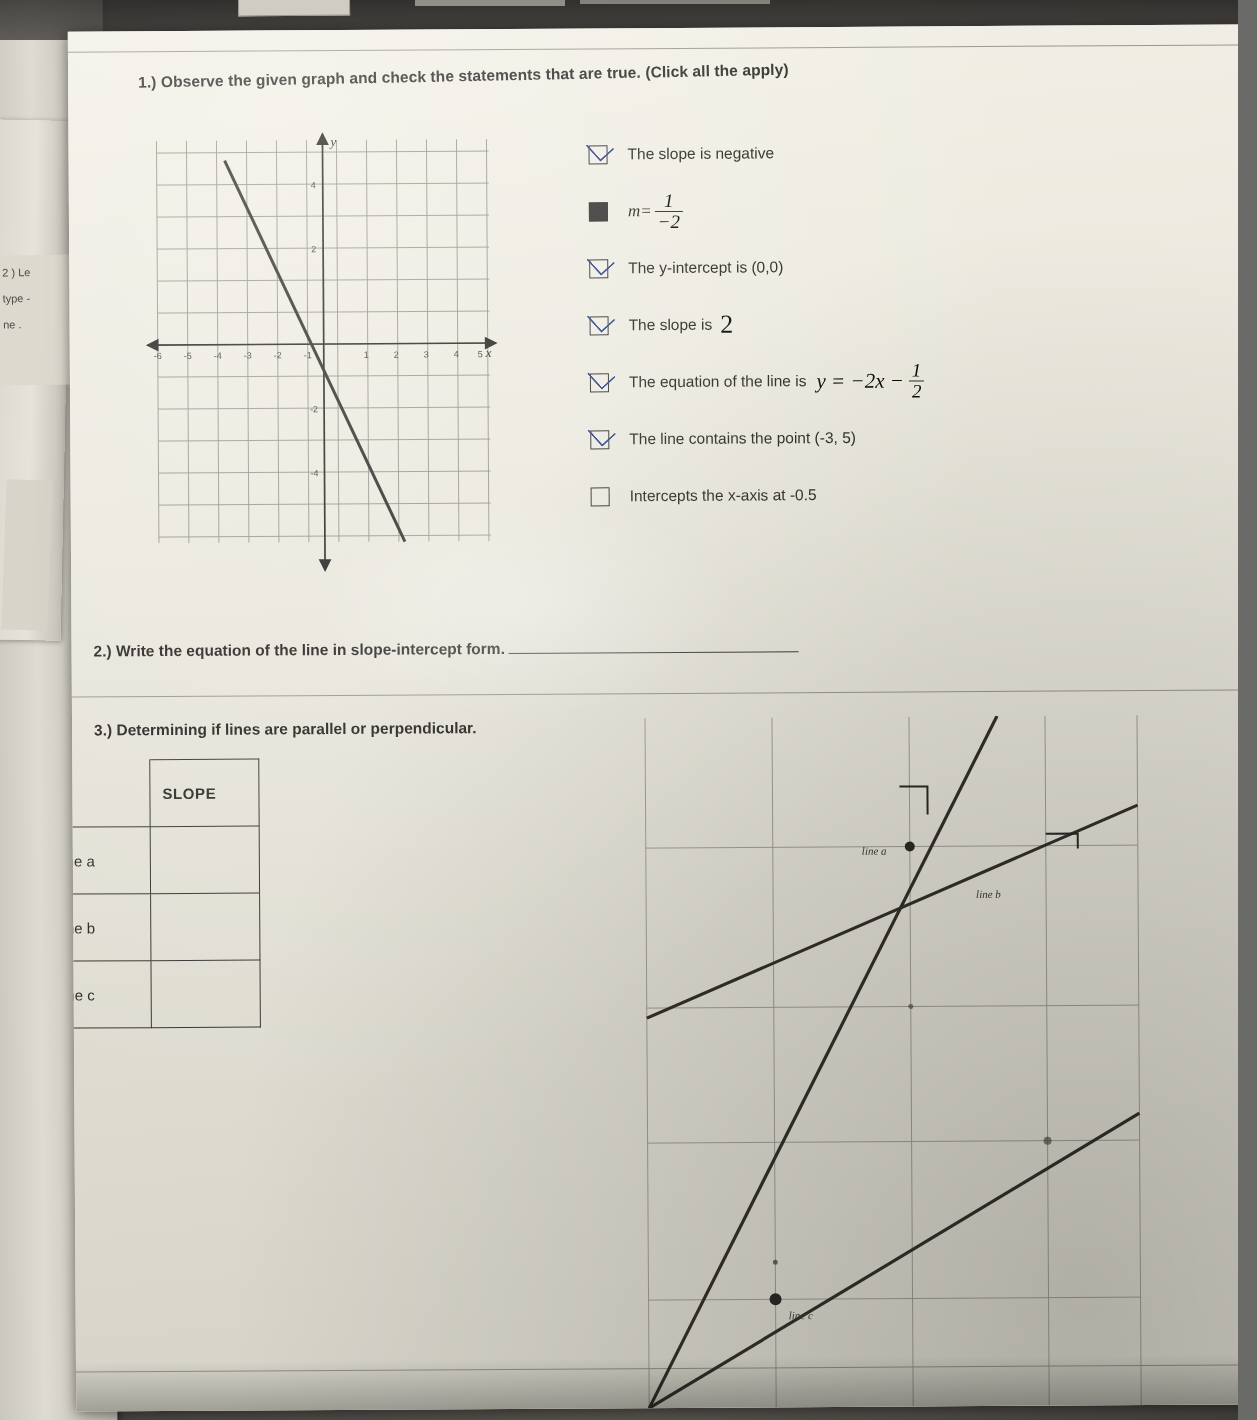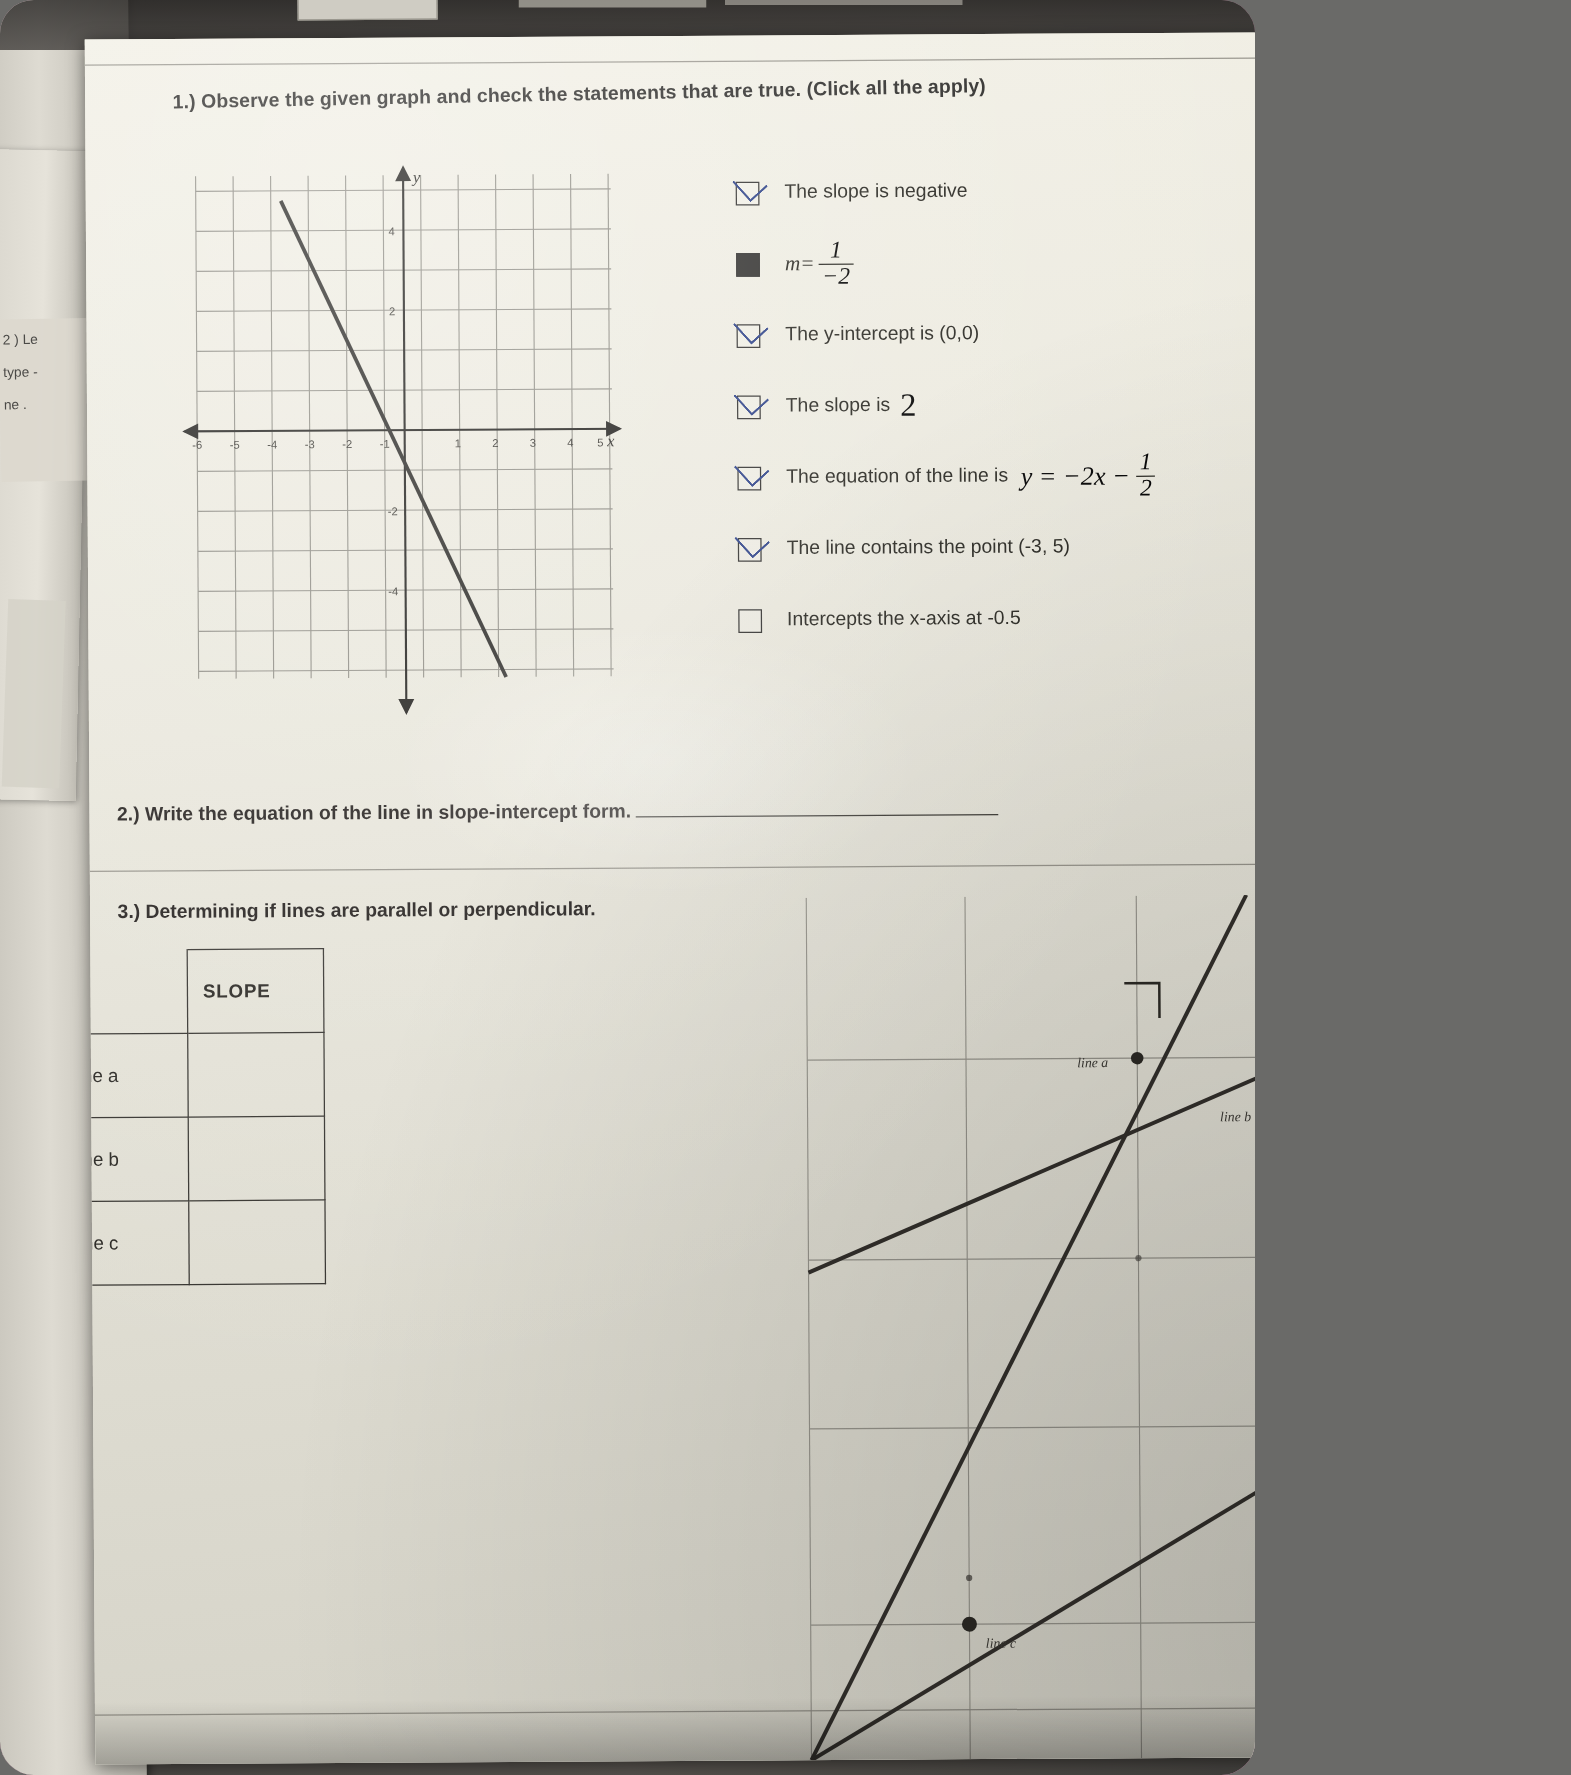--- a/index.html
+++ b/index.html
@@ -2,26 +2,25 @@
 <html><head>
 <meta charset="utf-8">
 <style>
   html, body {
     margin: 0;
     padding: 0;
     background: #6a6a68;
   }
   #page {
     position: relative;
-    width: 1004px;
+    width: 1238px;
     height: 1420px;
     overflow: hidden;
     font-family: "Liberation Sans", sans-serif;
     background: #f9a8d4;
-    border-radius: 27px;
   }
   
   .bg-dark {
     position: absolute;
     inset: 0;
     background: linear-gradient(100deg, #3d3b39 0%, #4d4a46 30%, #55514c 60%, #403e3b 100%);
   }
   .paper-left {
     position: absolute;
     left: -10px;

